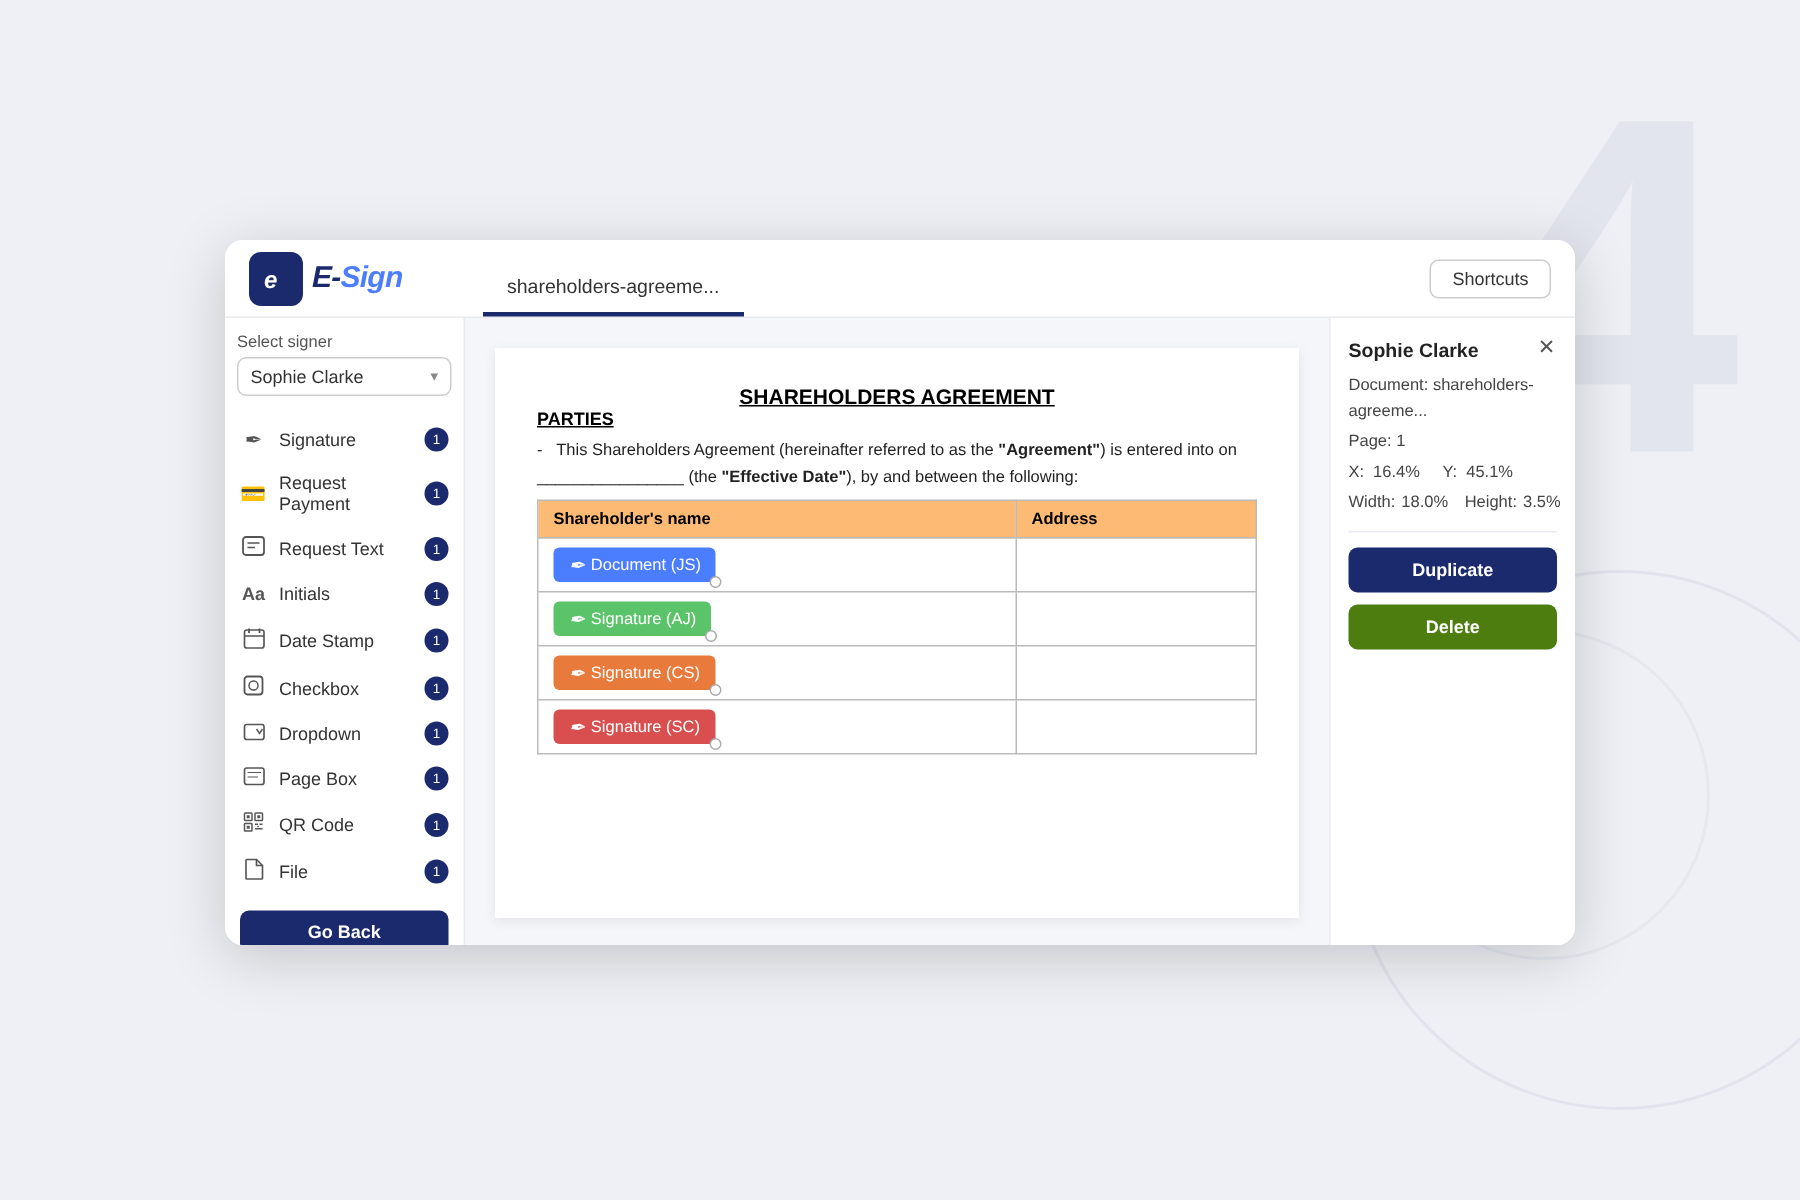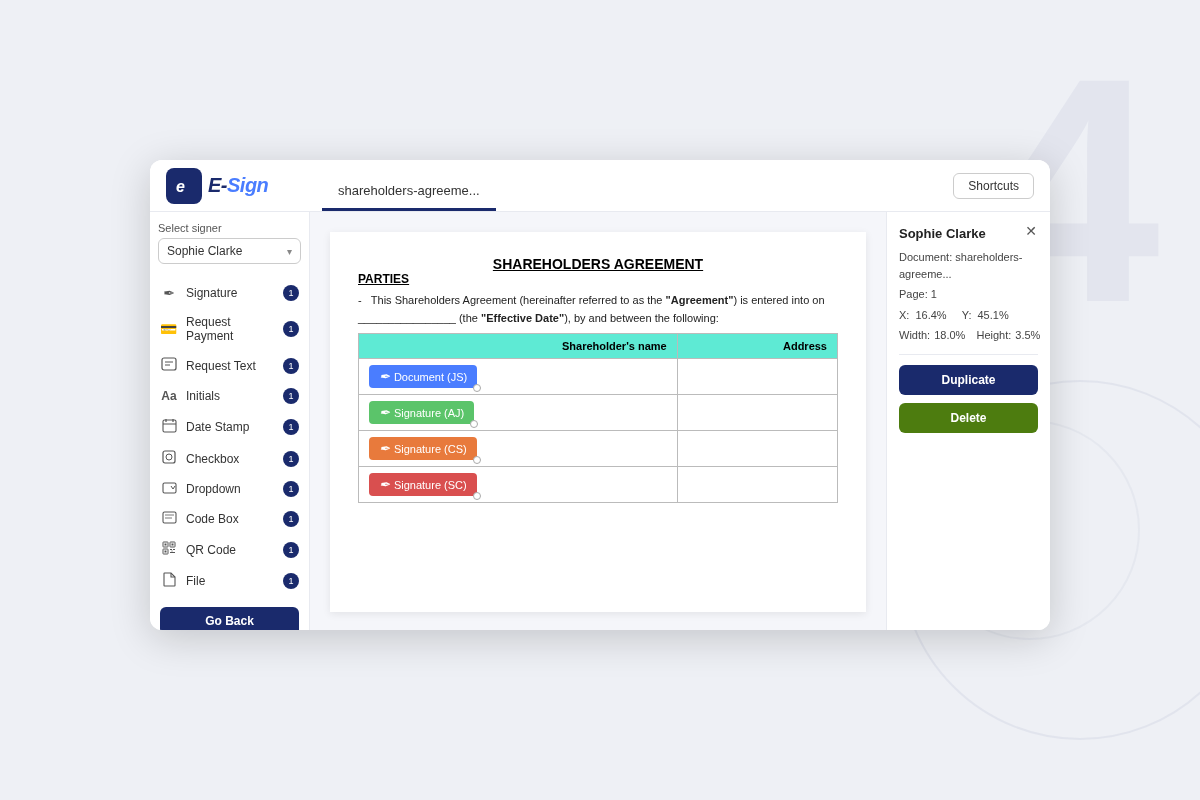--- a/index.html
+++ b/index.html
@@ -236,23 +236,23 @@
       font-size: 11px;
       margin-top: 6px;
     }
     .doc-table th, .doc-table td {
       border: 1px solid #bbb;
       padding: 6px 10px;
       text-align: left;
       vertical-align: middle;
     }
     .doc-table th {
-      background: #5eead4;
+      background: #fdba74;
       font-weight: 600;
-      text-align: right;
+      text-align: left;
     }
     .sig-box {
       display: inline-flex;
       align-items: center;
       gap: 4px;
       padding: 4px 10px;
       border-radius: 4px;
       font-size: 11px;
       color: #fff;
       font-weight: 500;
@@ -444,21 +444,21 @@
           <span class="tool-badge">1</span>
         </div>
         <div class="tool-item">
           <span class="tool-icon">
             <svg width="15" height="13" viewBox="0 0 15 13" fill="none">
                 <rect x="1" y="1" width="13" height="11" rx="1.5" stroke="#555" stroke-width="1.1"></rect>
                 <line x1="3" y1="4" x2="12" y2="4" stroke="#555" stroke-width="0.8"></line>
                 <line x1="3" y1="7" x2="10" y2="7" stroke="#555" stroke-width="0.8"></line>
               </svg>
           </span>
-          <span class="tool-label">Code Box</span>
+          <span class="tool-label">Page Box</span>
           <span class="tool-badge">1</span>
         </div>
         <div class="tool-item">
           <span class="tool-icon">
             <svg width="14" height="14" viewBox="0 0 14 14" fill="none">
               <rect x="1" y="1" width="5" height="5" rx="0.5" stroke="#555" stroke-width="1"></rect>
               <rect x="8" y="1" width="5" height="5" rx="0.5" stroke="#555" stroke-width="1"></rect>
               <rect x="1" y="8" width="5" height="5" rx="0.5" stroke="#555" stroke-width="1"></rect>
               <rect x="2.5" y="2.5" width="2" height="2" fill="#555"></rect>
               <rect x="9.5" y="2.5" width="2" height="2" fill="#555"></rect>

